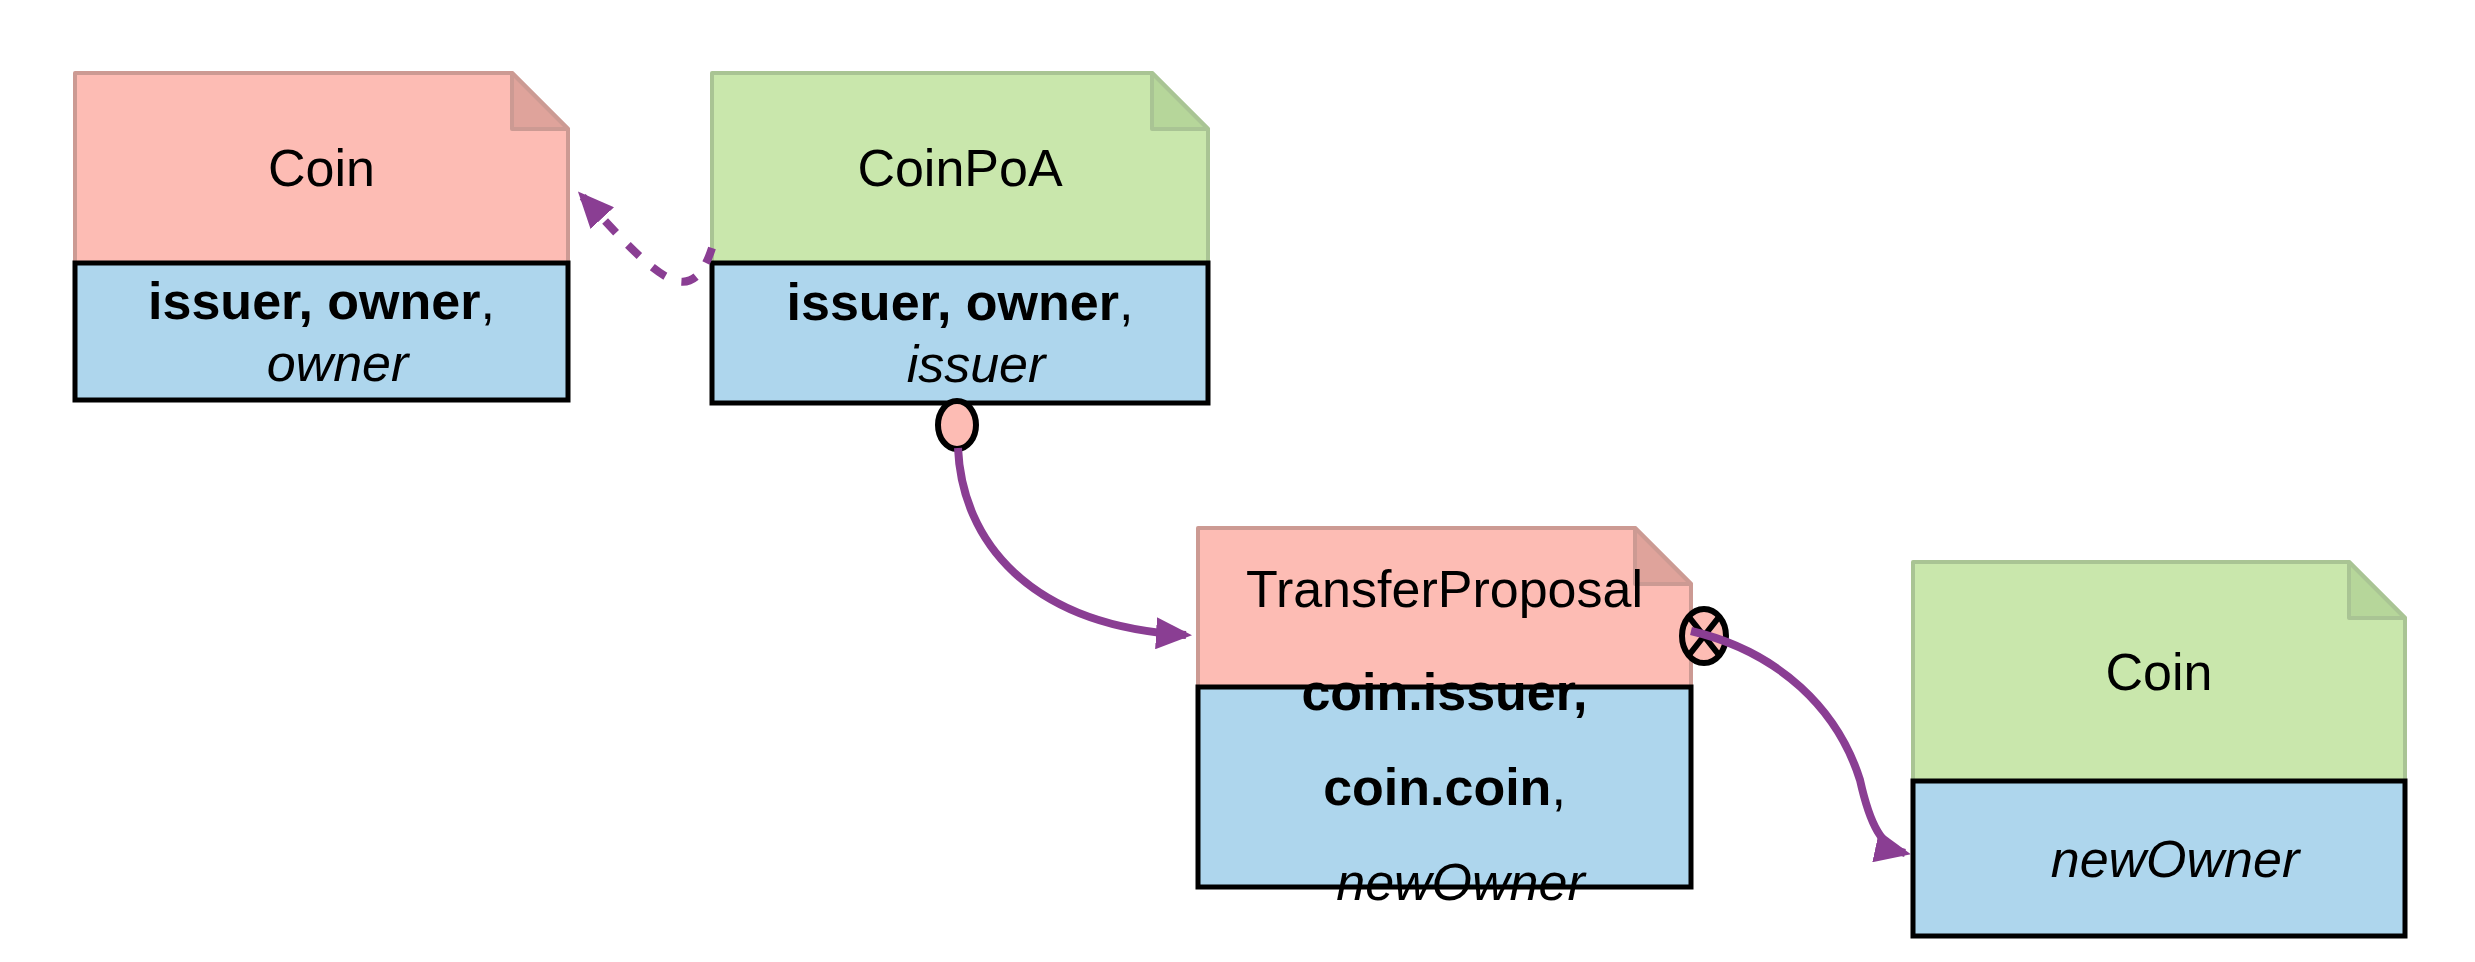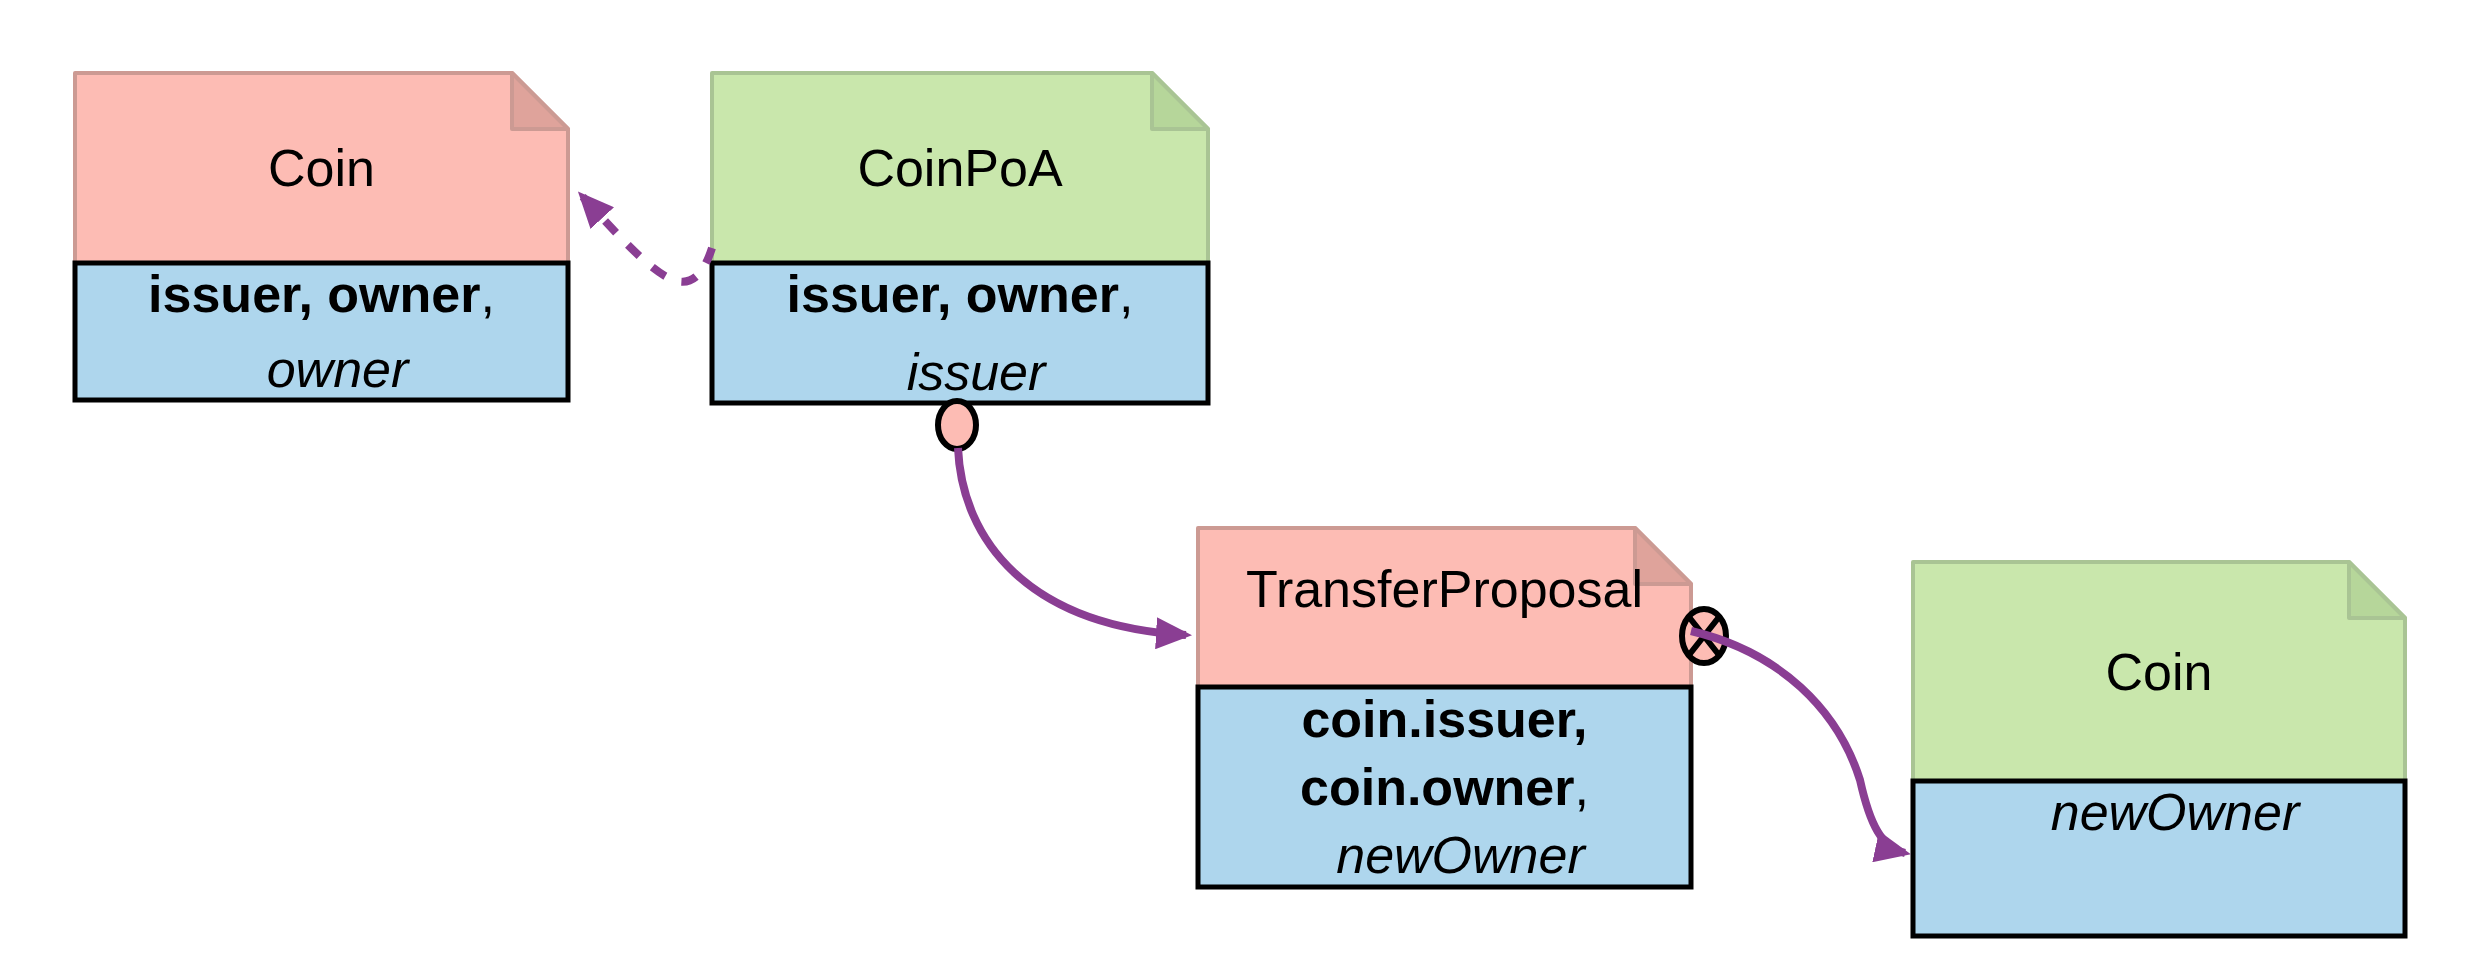--- a/index.html
+++ b/index.html
@@ -33,22 +33,22 @@
   .note-header.green{fill:var(--green-fill);stroke:var(--green-border);}
   .note-fold.green{fill:var(--green-fold);stroke:var(--green-border);}
   .note-body{fill:var(--body-fill);stroke:var(--body-border);stroke-width:5;}
   .edge{fill:none;stroke:var(--arrow);stroke-width:8;}
   .edge.dashed{stroke-dasharray:16 17;}
   .connector-fill{fill:var(--template-fill);stroke:#000;stroke-width:6;}
   .cross-line{stroke:#000;stroke-width:6;stroke-linecap:round;}
 
   .overlay{position:absolute;display:flex;align-items:center;justify-content:center;text-align:center;}
   .title{font-size:52px;font-weight:400;}
-  .body-text{flex-direction:column;line-height:62px;font-size:52px;justify-content:space-between;}
-  .body-text.tight{line-height:64px;}
+  .body-text{flex-direction:column;line-height:62px;font-size:52px;}
+  .body-text.tight{line-height:64px;gap:31px;}
   .b{font-weight:700;}
   .p{font-weight:400;}
   .i{font-style:italic;font-weight:400;margin-left:32px;}
 </style>
 </head>
 <body>
 
 <div id="canvas">
 
   <svg id="shapes" viewBox="0 0 2475 962" xmlns="http://www.w3.org/2000/svg">
@@ -95,21 +95,21 @@
 
   <div class="overlay title" style="left:712px;top:73px;width:496px;height:190px;">CoinPoA</div>
   <div class="overlay body-text" style="left:712px;top:263px;width:496px;height:140px;">
     <div><span class="b">issuer, owner</span><span class="p">,</span></div>
     <div class="i">issuer</div>
   </div>
 
   <div class="overlay title" style="left:1198px;top:500px;width:493px;height:159px;padding-top:18px;box-sizing:border-box;">TransferProposal</div>
   <div class="overlay body-text tight" style="left:1198px;top:687px;width:493px;height:200px;">
     <div class="b">coin.issuer,</div>
-    <div><span class="b">coin.owner</span><span class="p">,</span></div>
+    <div><span class="b">coin.coin</span><span class="p">,</span></div>
     <div class="i">newOwner</div>
   </div>
 
   <div class="overlay title" style="left:1913px;top:562px;width:492px;height:219px;">Coin</div>
   <div class="overlay body-text" style="left:1913px;top:781px;width:492px;height:155px;">
     <div class="i">newOwner</div>
   </div>
 
 </div>
 

